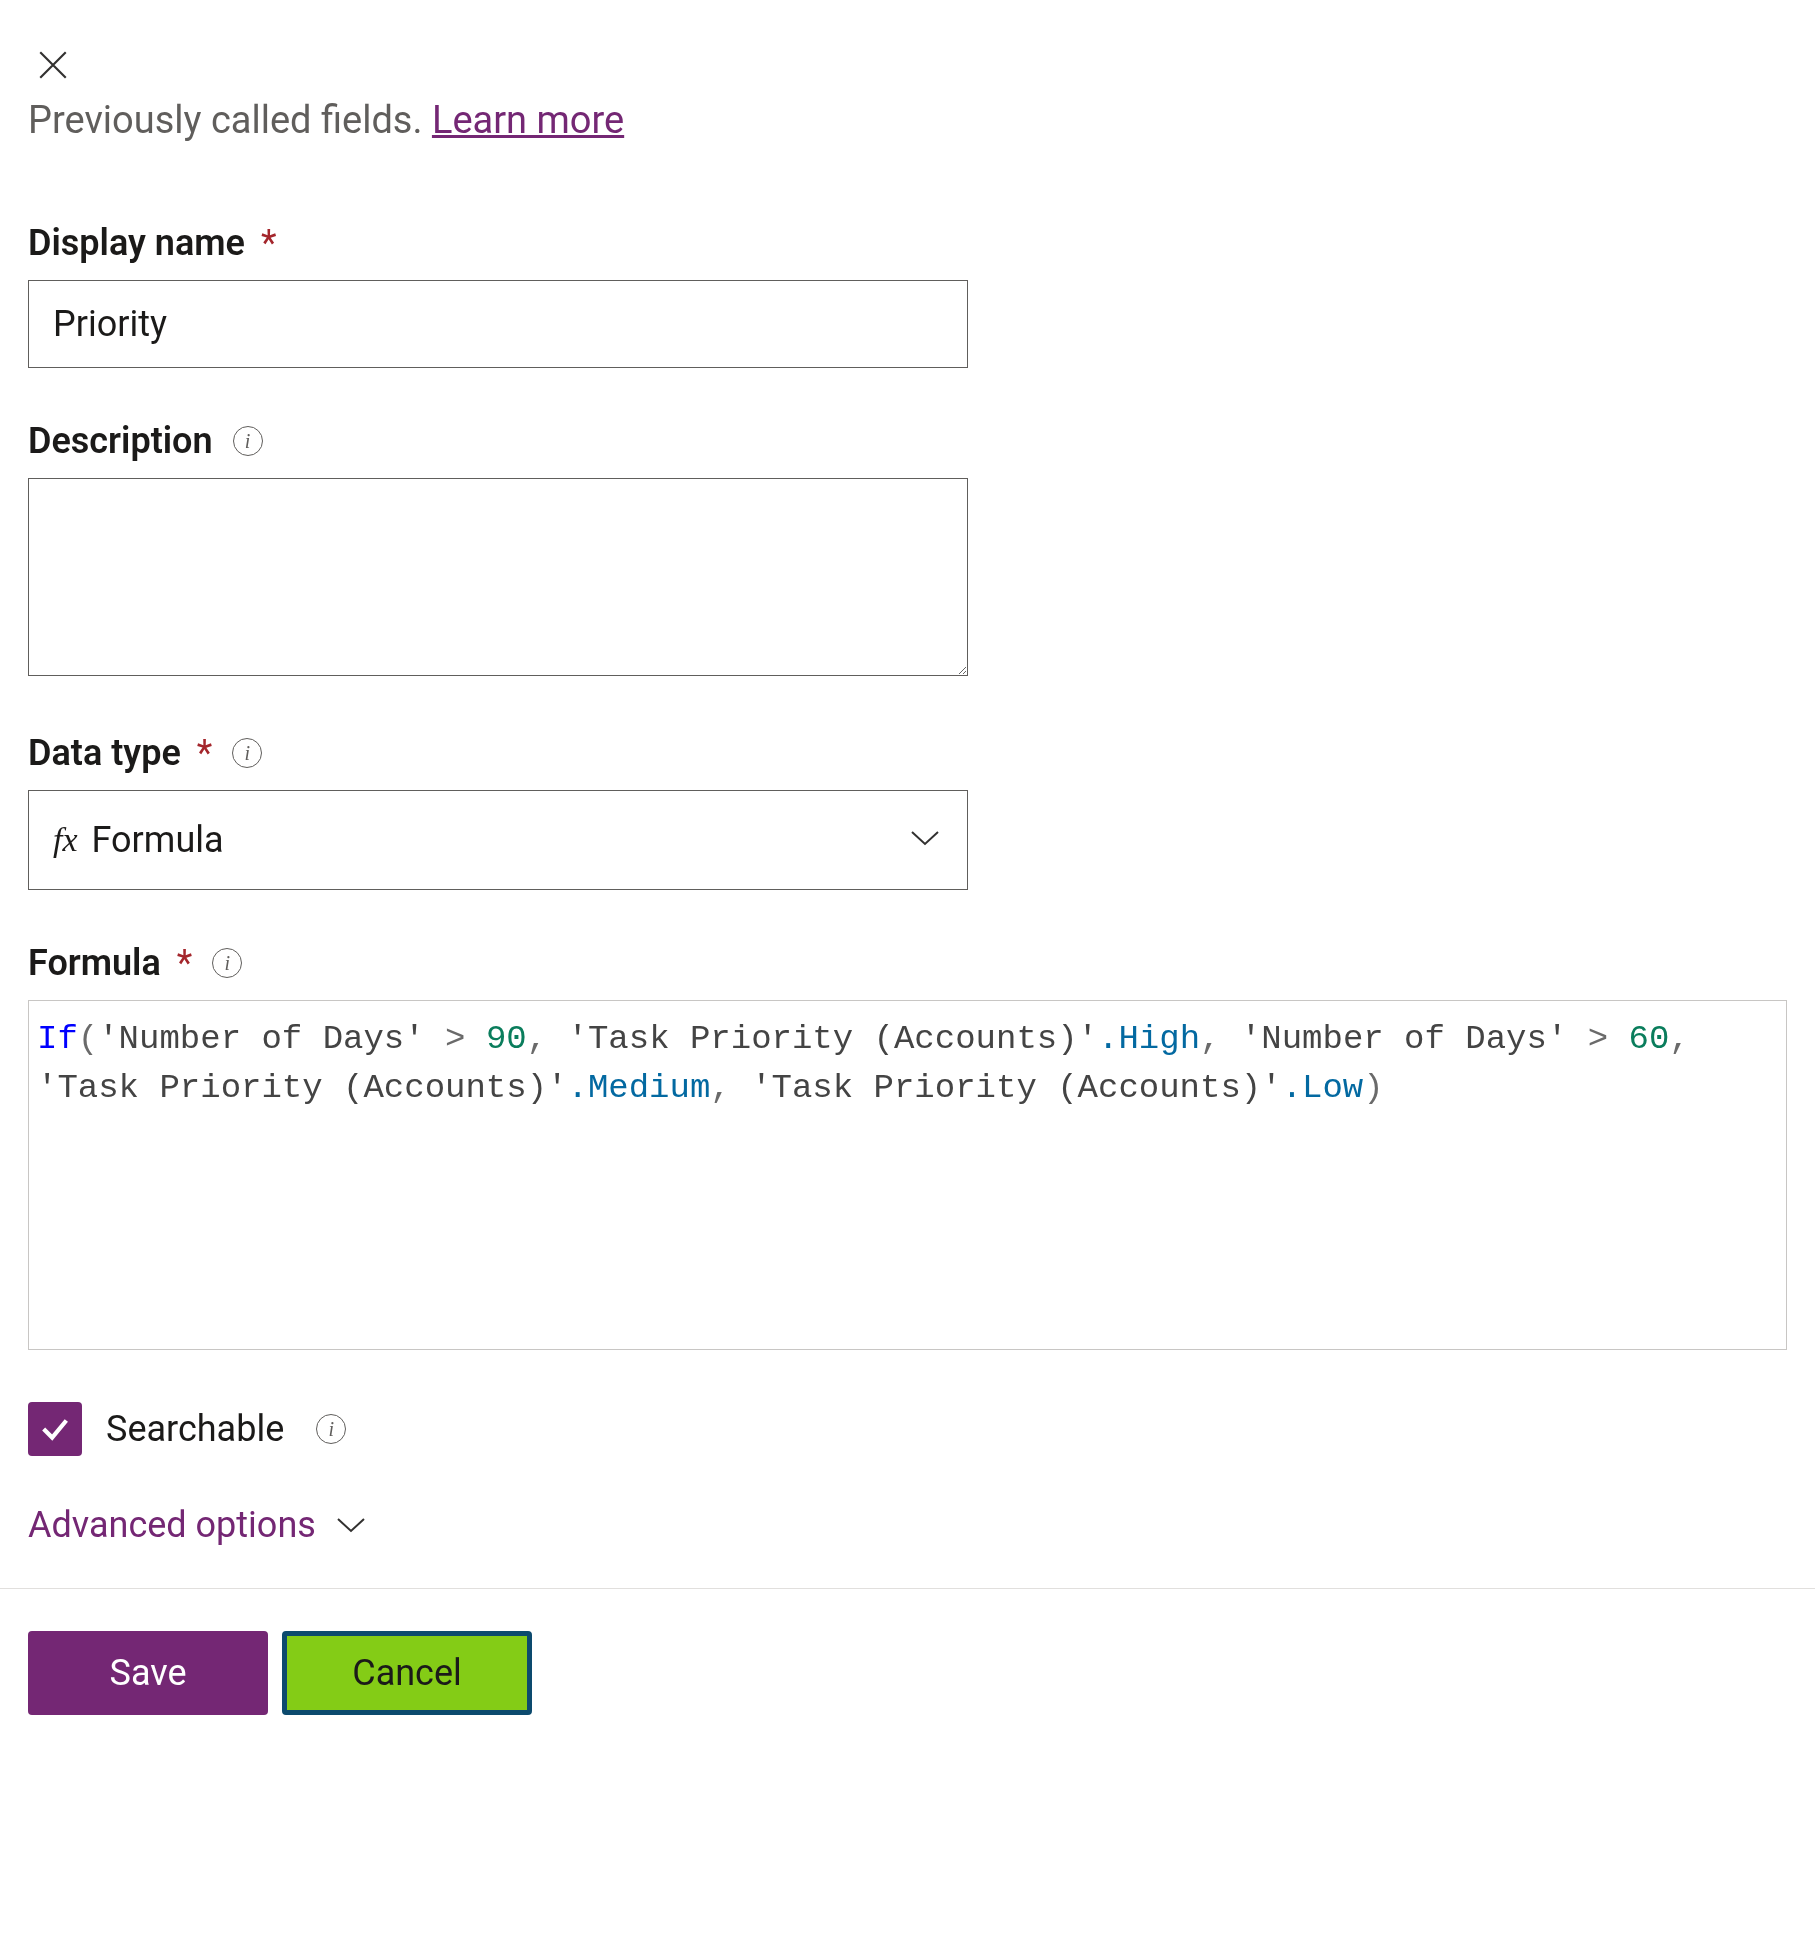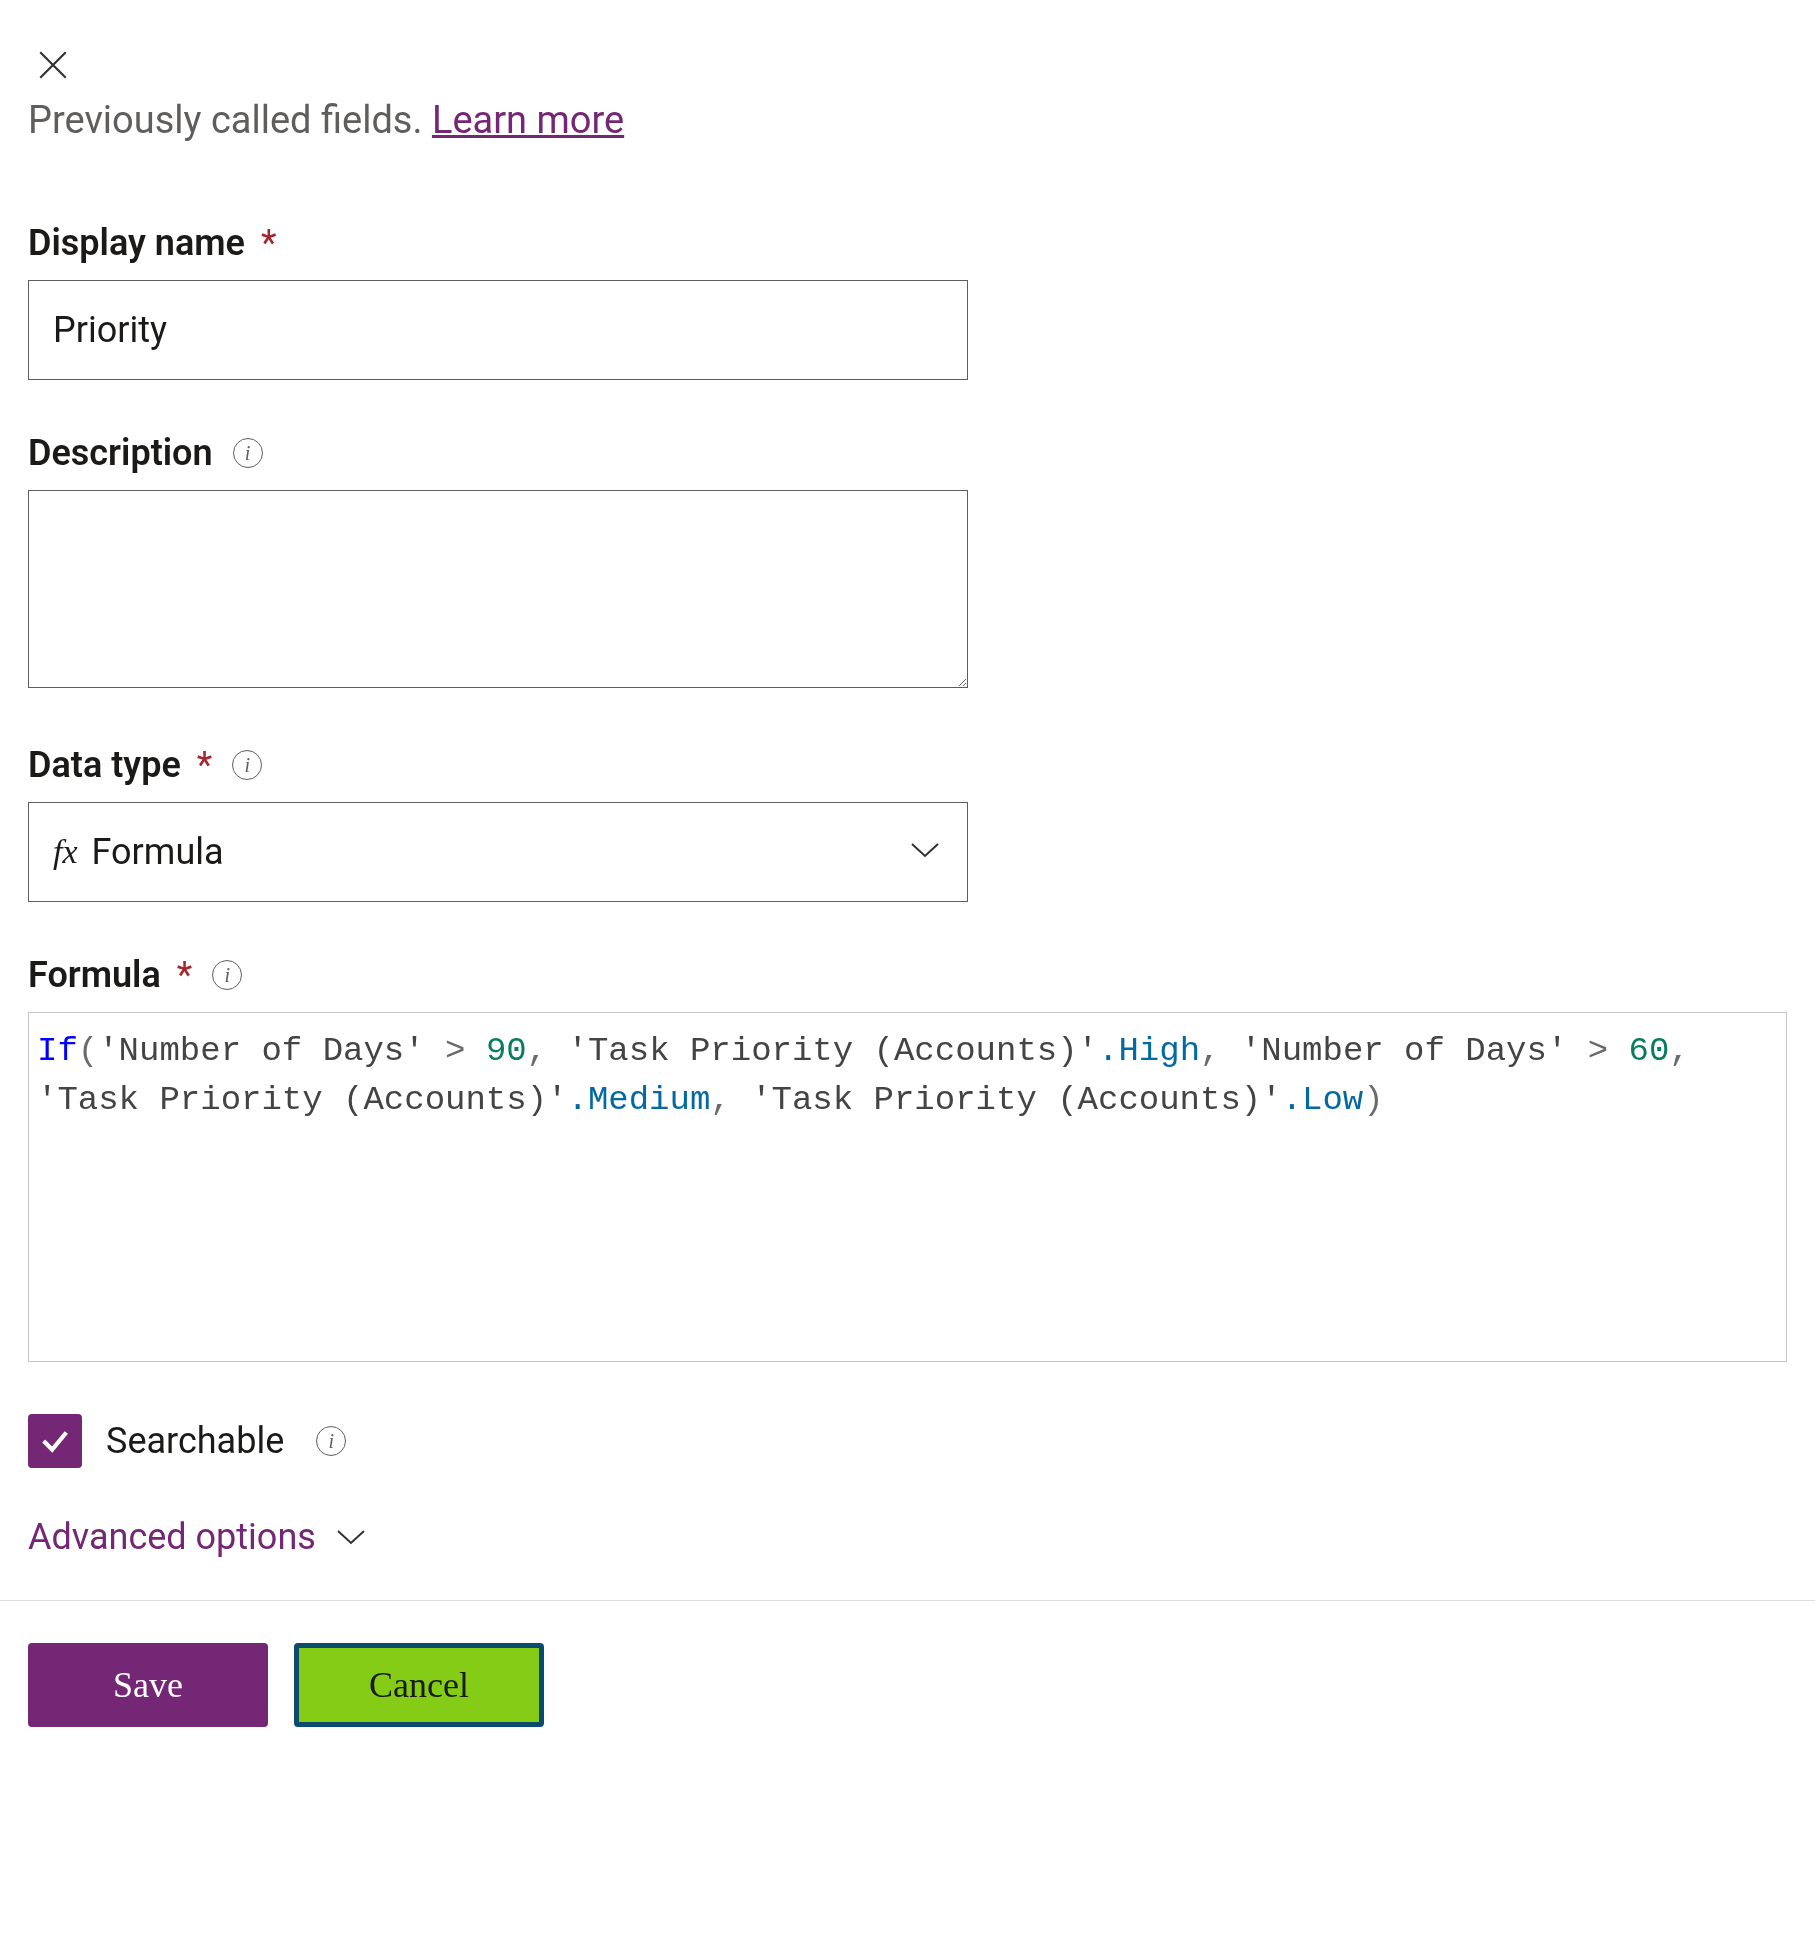--- a/index.html
+++ b/index.html
@@ -82,21 +82,21 @@
       border-radius: 50%;
       color: #605e5c;
       font-size: 20px;
       font-style: italic;
       font-family: Georgia, serif;
       cursor: pointer;
       margin-left: 8px;
     }
     .text-input {
       width: 940px;
-      height: 100px;
+      height: 88px;
       padding: 4px 24px;
       font-size: 36px;
       border: 1px solid #605e5c;
       background: #ffffff;
       color: #1b1a19;
       font-family: inherit;
     }
     .textarea {
       width: 940px;
       height: 198px;
@@ -203,22 +203,21 @@
       width: 30px;
       height: 18px;
     }
     .footer-divider {
       border: none;
       border-top: 1px solid #e1dfdd;
       margin: 0 -28px 42px -28px;
     }
     .footer-buttons {
       display: flex;
-      gap: 26px;
-      font-family: Liberation Serif, serif;
+      gap: 14px;
     }
     .btn {
       height: 84px;
       padding: 0 42px;
       font-size: 36px;
       border-radius: 4px;
       cursor: pointer;
       font-family: inherit;
     }
     .btn-primary {

